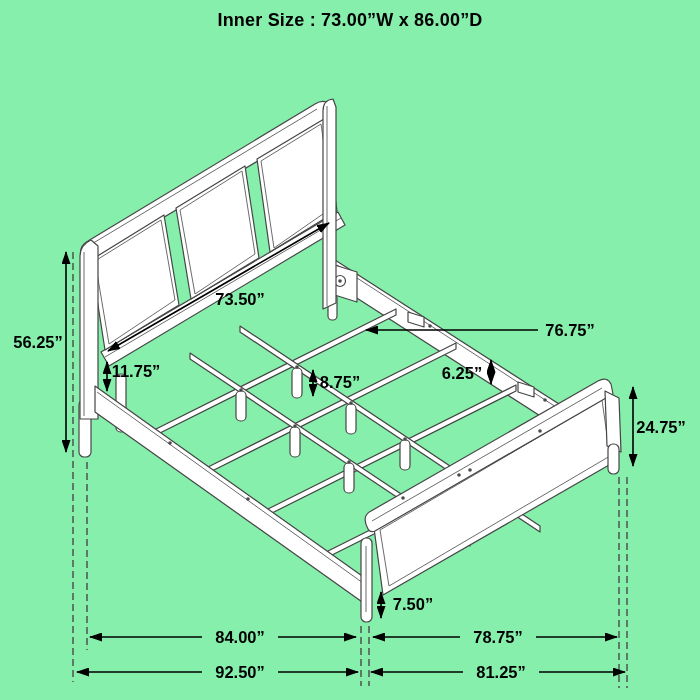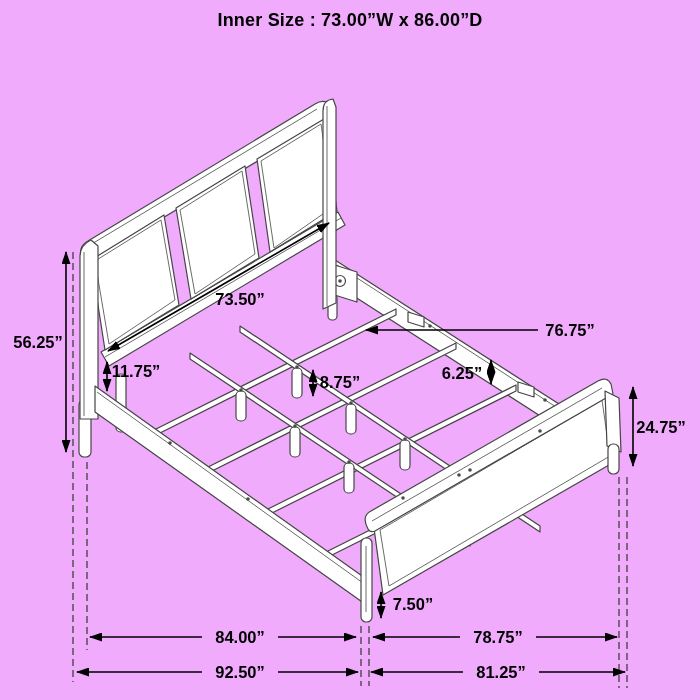--- a/index.html
+++ b/index.html
@@ -1,17 +1,17 @@
 <!DOCTYPE html>
 <html><head>
 <meta charset="utf-8">
 <style>
   html,body{margin:0;padding:0;background:#fff;}
   .canvas{
-    position:relative;width:700px;height:700px;background:#f0abfc;
+    position:relative;width:700px;height:700px;background:#86efac;
     font-family:"Liberation Sans",sans-serif;overflow:hidden;
   }
   .diagram-title{
     position:absolute;top:10px;left:0;width:100%;text-align:center;
     font-size:18px;font-weight:bold;color:#000;letter-spacing:.2px;
   }
   svg{position:absolute;top:0;left:0;}
   .artw{stroke:#454545;stroke-width:1.2;fill:#ffffff;stroke-linejoin:round;}
   .thin{stroke:#5a5a5a;stroke-width:.9;fill:none;}
   .dot{fill:#4a4a4a;stroke:none;}

